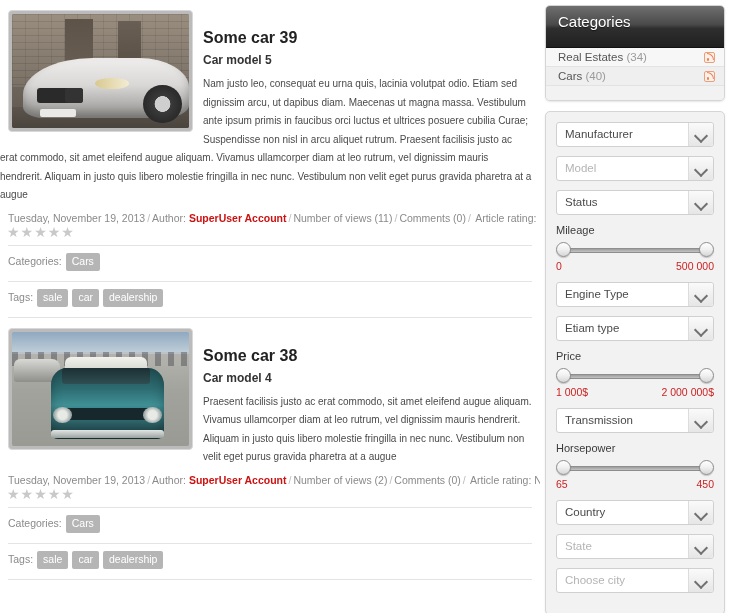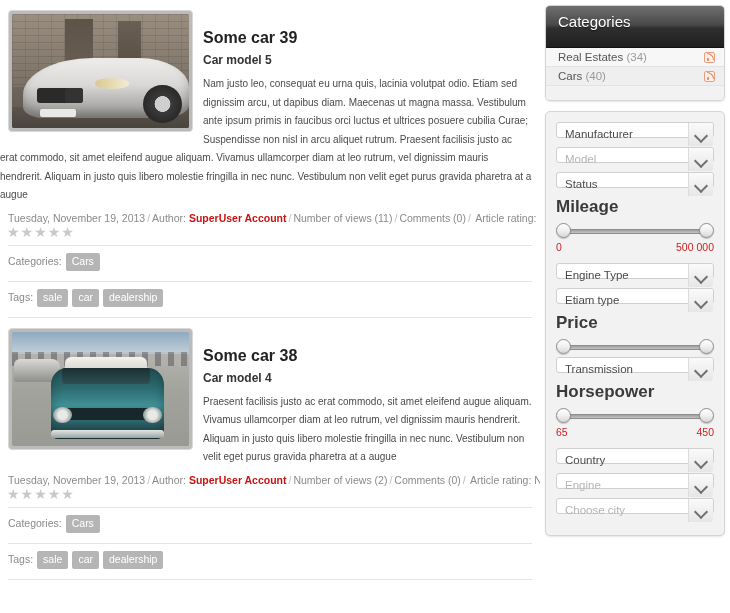--- a/index.html
+++ b/index.html
@@ -128,21 +128,21 @@
     border-right: 1.5px solid #e8825a;
     border-top: 1.5px solid #e8825a;
     border-top-right-radius: 7px;
   }
   .cat-foot { height: 14px; background: #f2f2f2; }
 
   .panel-body { padding: 10px 10px 12px 10px; }
 
   .select {
     position: relative;
-    height: 16px;
+    height: 25px;
     background: #ffffff;
     border: 1px solid #d0d0d0;
     border-radius: 3px;
     margin-bottom: 9px;
   }
   .select .lab {
     display: block;
     line-height: 23px; padding: 0 30px 0 8px;
     font-size: 11.5px; color: #4a4a4a;
     white-space: nowrap; overflow: hidden;
@@ -157,21 +157,21 @@
   }
   .select .arrow::after {
     content: ""; position: absolute; left: 7px; top: 8px;
     width: 8px; height: 8px;
     border-right: 2px solid #707070;
     border-bottom: 2px solid #707070;
     transform: rotate(45deg);
   }
 
   .slider-label {
-    font-size: 17px; font-weight: bold; color: #3a3a3a;
+    font-size: 11px; font-weight: normal; color: #3a3a3a;
     margin: 2px 0 6px 0;
   }
   .slider {
     position: relative; height: 16px; margin-bottom: 2px;
   }
   .slider .track {
     position: absolute; left: 7px; right: 7px; top: 6px;
     height: 5px; border-radius: 3px;
     background: linear-gradient(to bottom, #9d9d9d, #c4c4c4);
     border: 1px solid #8e8e8e;
@@ -394,20 +394,24 @@
           <span class="lab">Etiam type</span>
           <span class="arrow"></span>
         </div>
 
         <div class="slider-label">Price</div>
         <div class="slider">
           <div class="track"></div>
           <div class="knob lo"></div>
           <div class="knob hi"></div>
         </div>
+        <div class="slider-vals">
+          <span>1 000$</span>
+          <span>2 000 000$</span>
+        </div>
 
         <div class="select">
           <span class="lab">Transmission</span>
           <span class="arrow"></span>
         </div>
 
         <div class="slider-label">Horsepower</div>
         <div class="slider">
           <div class="track"></div>
           <div class="knob lo"></div>
@@ -416,21 +420,21 @@
         <div class="slider-vals">
           <span>65</span>
           <span>450</span>
         </div>
 
         <div class="select">
           <span class="lab">Country</span>
           <span class="arrow"></span>
         </div>
         <div class="select muted">
-          <span class="lab">Engine</span>
+          <span class="lab">State</span>
           <span class="arrow"></span>
         </div>
         <div class="select muted">
           <span class="lab">Choose city</span>
           <span class="arrow"></span>
         </div>
 
       </div>
     </div>
 

